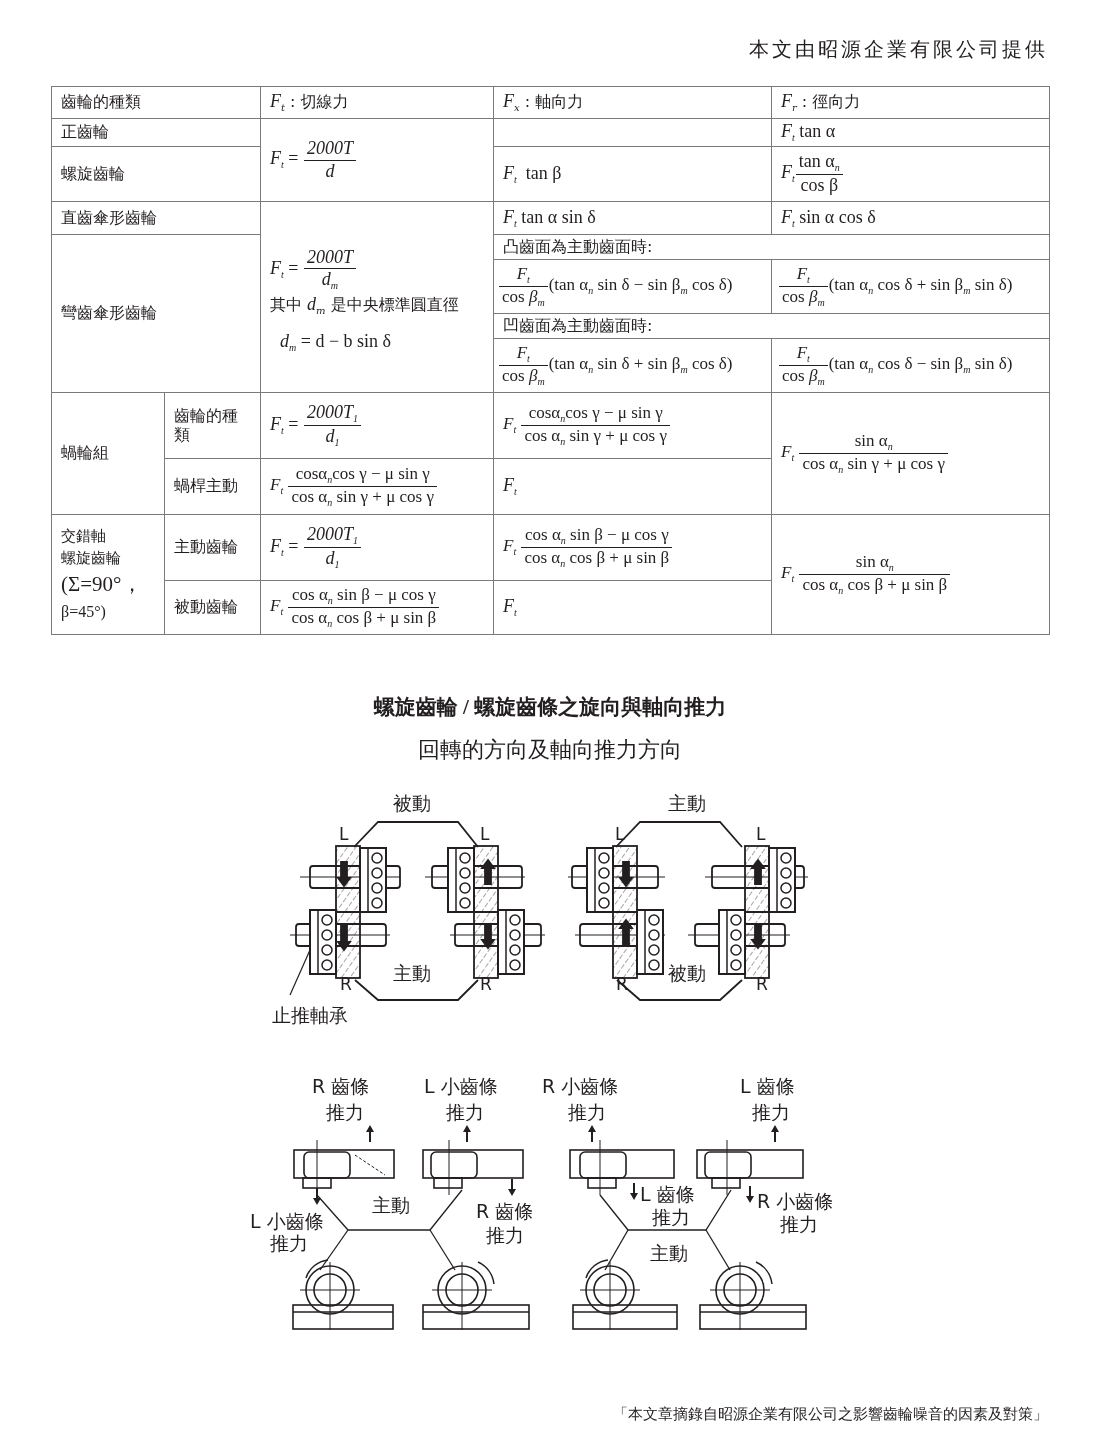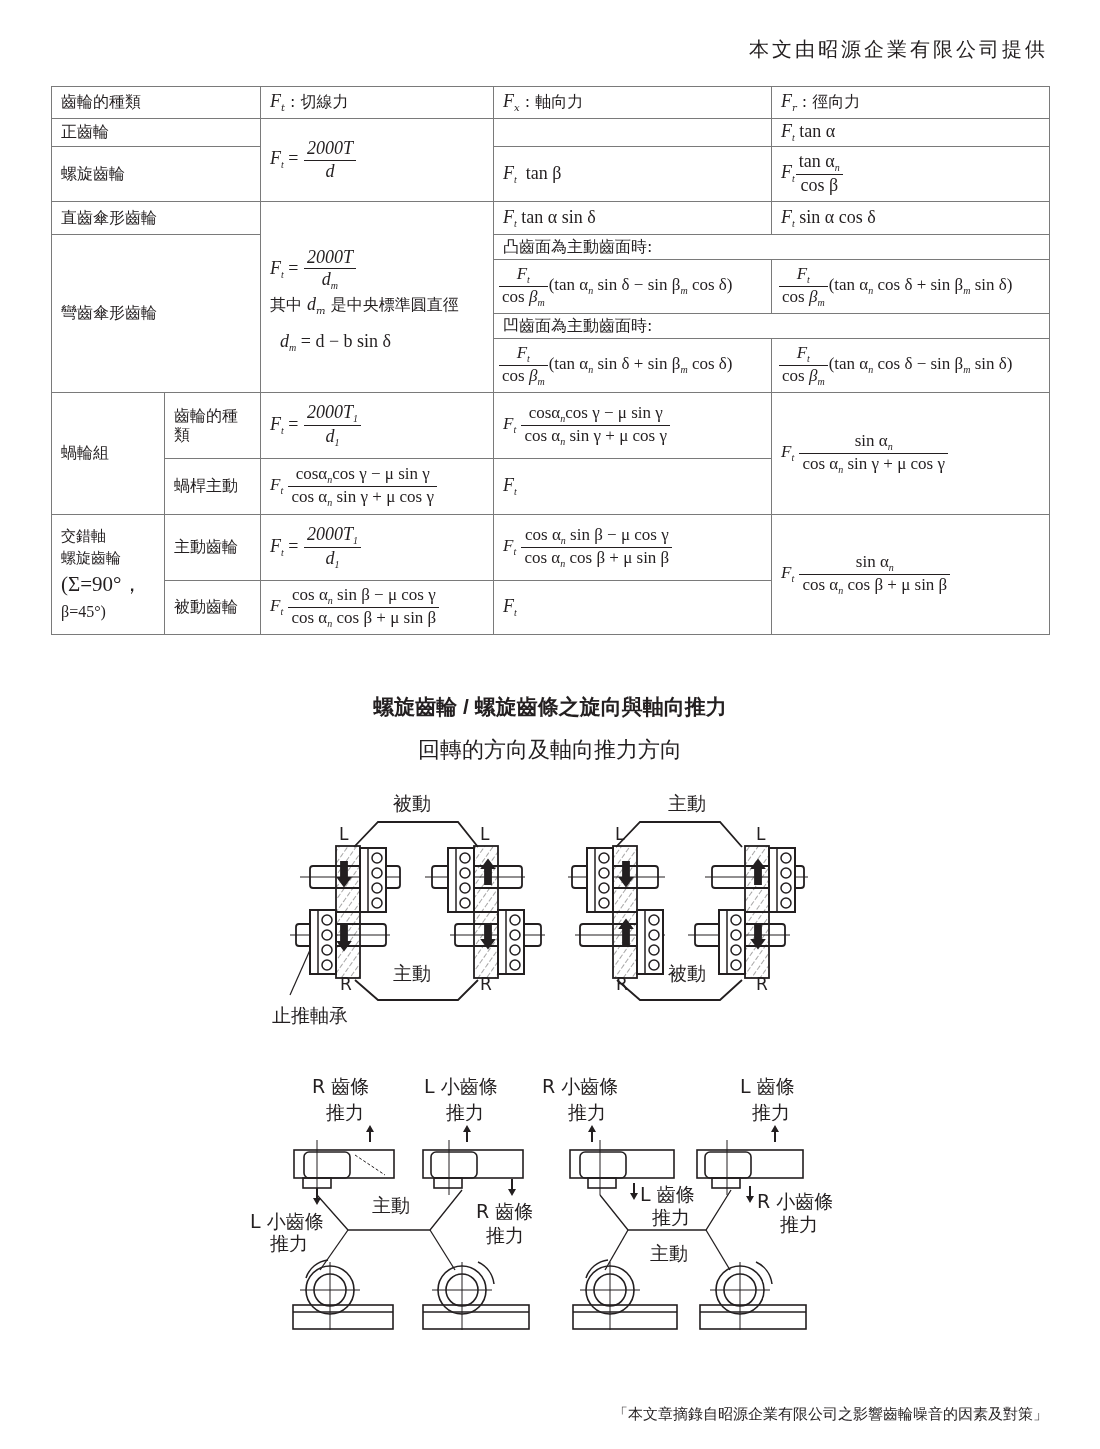--- a/index.html
+++ b/index.html
@@ -7,21 +7,21 @@
   .credit{position:absolute;right:52px;top:36px;font-size:20px;letter-spacing:3px;font-family:"DejaVu Serif",serif;}
   table.ft{position:absolute;left:51px;top:86px;width:998px;border-collapse:collapse;table-layout:fixed;font-size:17px;}
   table.ft td{border:1.5px solid #7a7a7a;padding:2px 9px;vertical-align:middle;line-height:1.15;}
   .m{font-family:"Liberation Serif","DejaVu Serif",serif;font-size:18px;white-space:nowrap;}
   .i{font-style:italic;}
   sub{font-size:10px;font-style:italic;vertical-align:-4px;}
   .frac{display:inline-block;vertical-align:middle;text-align:center;margin:0 1px;}
   .frac .n{display:block;padding:0 3px;border-bottom:1px solid #231f20;line-height:1.2;}
   .frac .d{display:block;padding:0 3px;line-height:1.2;}
   .cjk{font-family:"DejaVu Sans",sans-serif;font-size:16px;}
-  .title1{position:absolute;left:0;width:1100px;top:693px;text-align:center;font-family:Liberation Sans, sans-serif;font-weight:bold;font-size:21px;}
+  .title1{position:absolute;left:0;width:1100px;top:693px;text-align:center;font-family:Liberation Serif, serif;font-weight:bold;font-size:21px;}
   .title2{position:absolute;left:0;width:1100px;top:735px;text-align:center;font-family:Liberation Serif, serif;font-size:22px;}
   .footer{position:absolute;right:52px;top:1405px;font-family:"DejaVu Sans",sans-serif;font-size:15px;}
   svg.dg{position:absolute;left:0;top:0;}
   .lbl{font-family:"DejaVu Sans",sans-serif;font-size:19px;fill:#231f20;}
   .lblS{font-family:"DejaVu Sans",sans-serif;font-size:17px;fill:#231f20;}
 </style>
 </head>
 <body>
 
 <div class="credit">本文由昭源企業有限公司提供</div>

